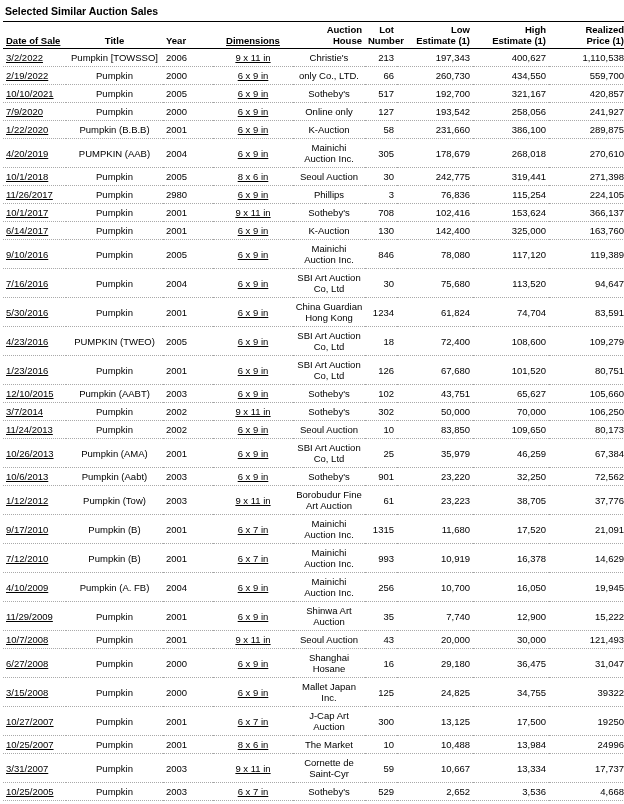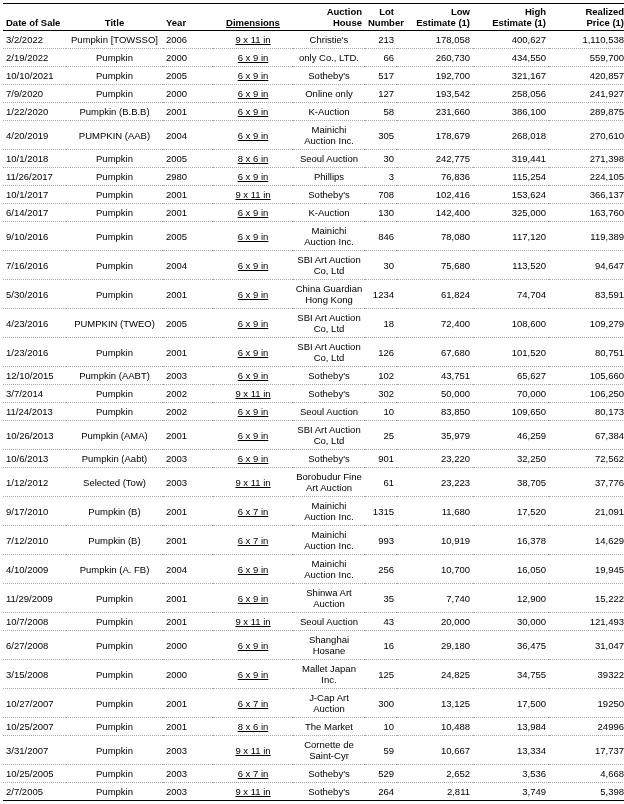--- a/index.html
+++ b/index.html
@@ -36,36 +36,37 @@
     border-bottom: 1px dotted #a9a9a9;
     padding: 3px 3px;
     line-height: 11px;
     vertical-align: middle;
     white-space: pre-line;
     overflow: hidden;
   }
   tbody tr:last-child td { border-bottom: 1px solid #000; }
 
   
-  th:nth-child(1), td:nth-child(1) { text-align: left; }
+  th:nth-child(1), td:nth-child(1) { text-align: left; text-decoration: underline; }
   th:nth-child(2), td:nth-child(2) { text-align: center; }
   th:nth-child(3) { text-align: left; }
   td:nth-child(3) { }
   th:nth-child(4), td:nth-child(4) { text-align: center; text-decoration: underline; }
   th:nth-child(5) { text-align: right; }
   td:nth-child(5) { text-align: center; padding-left: 1px; padding-right: 1px; margin-left: 20px; }
   th:nth-child(6), td:nth-child(6),
   th:nth-child(7), td:nth-child(7),
   th:nth-child(8), td:nth-child(8),
   th:nth-child(9), td:nth-child(9) { text-align: right; }
 </style>
 </head>
 <body>
 
 <div class="page">
+  <div class="page-title">Selected Similar Auction Sales</div>
 
   <table>
     <colgroup>
       <col style="width:63px">
       <col style="width:97px">
       <col style="width:50px">
       <col style="width:80px">
       <col style="width:72px">
       <col style="width:32px">
       <col style="width:76px">
@@ -91,21 +92,21 @@
         </tr>
     </thead>
     <tbody>
         <tr>
           <td>3/2/2022</td>
           <td>Pumpkin [TOWSSO]</td>
           <td>2006</td>
           <td>9 x 11 in</td>
           <td>Christie's</td>
           <td>213</td>
-          <td>178,058</td>
+          <td>197,343</td>
           <td>400,627</td>
           <td>1,110,538</td>
         </tr>
         <tr>
           <td>2/19/2022</td>
           <td>Pumpkin</td>
           <td>2000</td>
           <td>6 x 9 in</td>
           <td>only Co., LTD.</td>
           <td>66</td>
@@ -313,21 +314,21 @@
           <td>2003</td>
           <td>6 x 9 in</td>
           <td>Sotheby's</td>
           <td>901</td>
           <td>23,220</td>
           <td>32,250</td>
           <td>72,562</td>
         </tr>
         <tr>
           <td>1/12/2012</td>
-          <td>Selected (Tow)</td>
+          <td>Pumpkin (Tow)</td>
           <td>2003</td>
           <td>9 x 11 in</td>
           <td>Borobudur Fine
 Art Auction</td>
           <td>61</td>
           <td>23,223</td>
           <td>38,705</td>
           <td>37,776</td>
         </tr>
         <tr>

